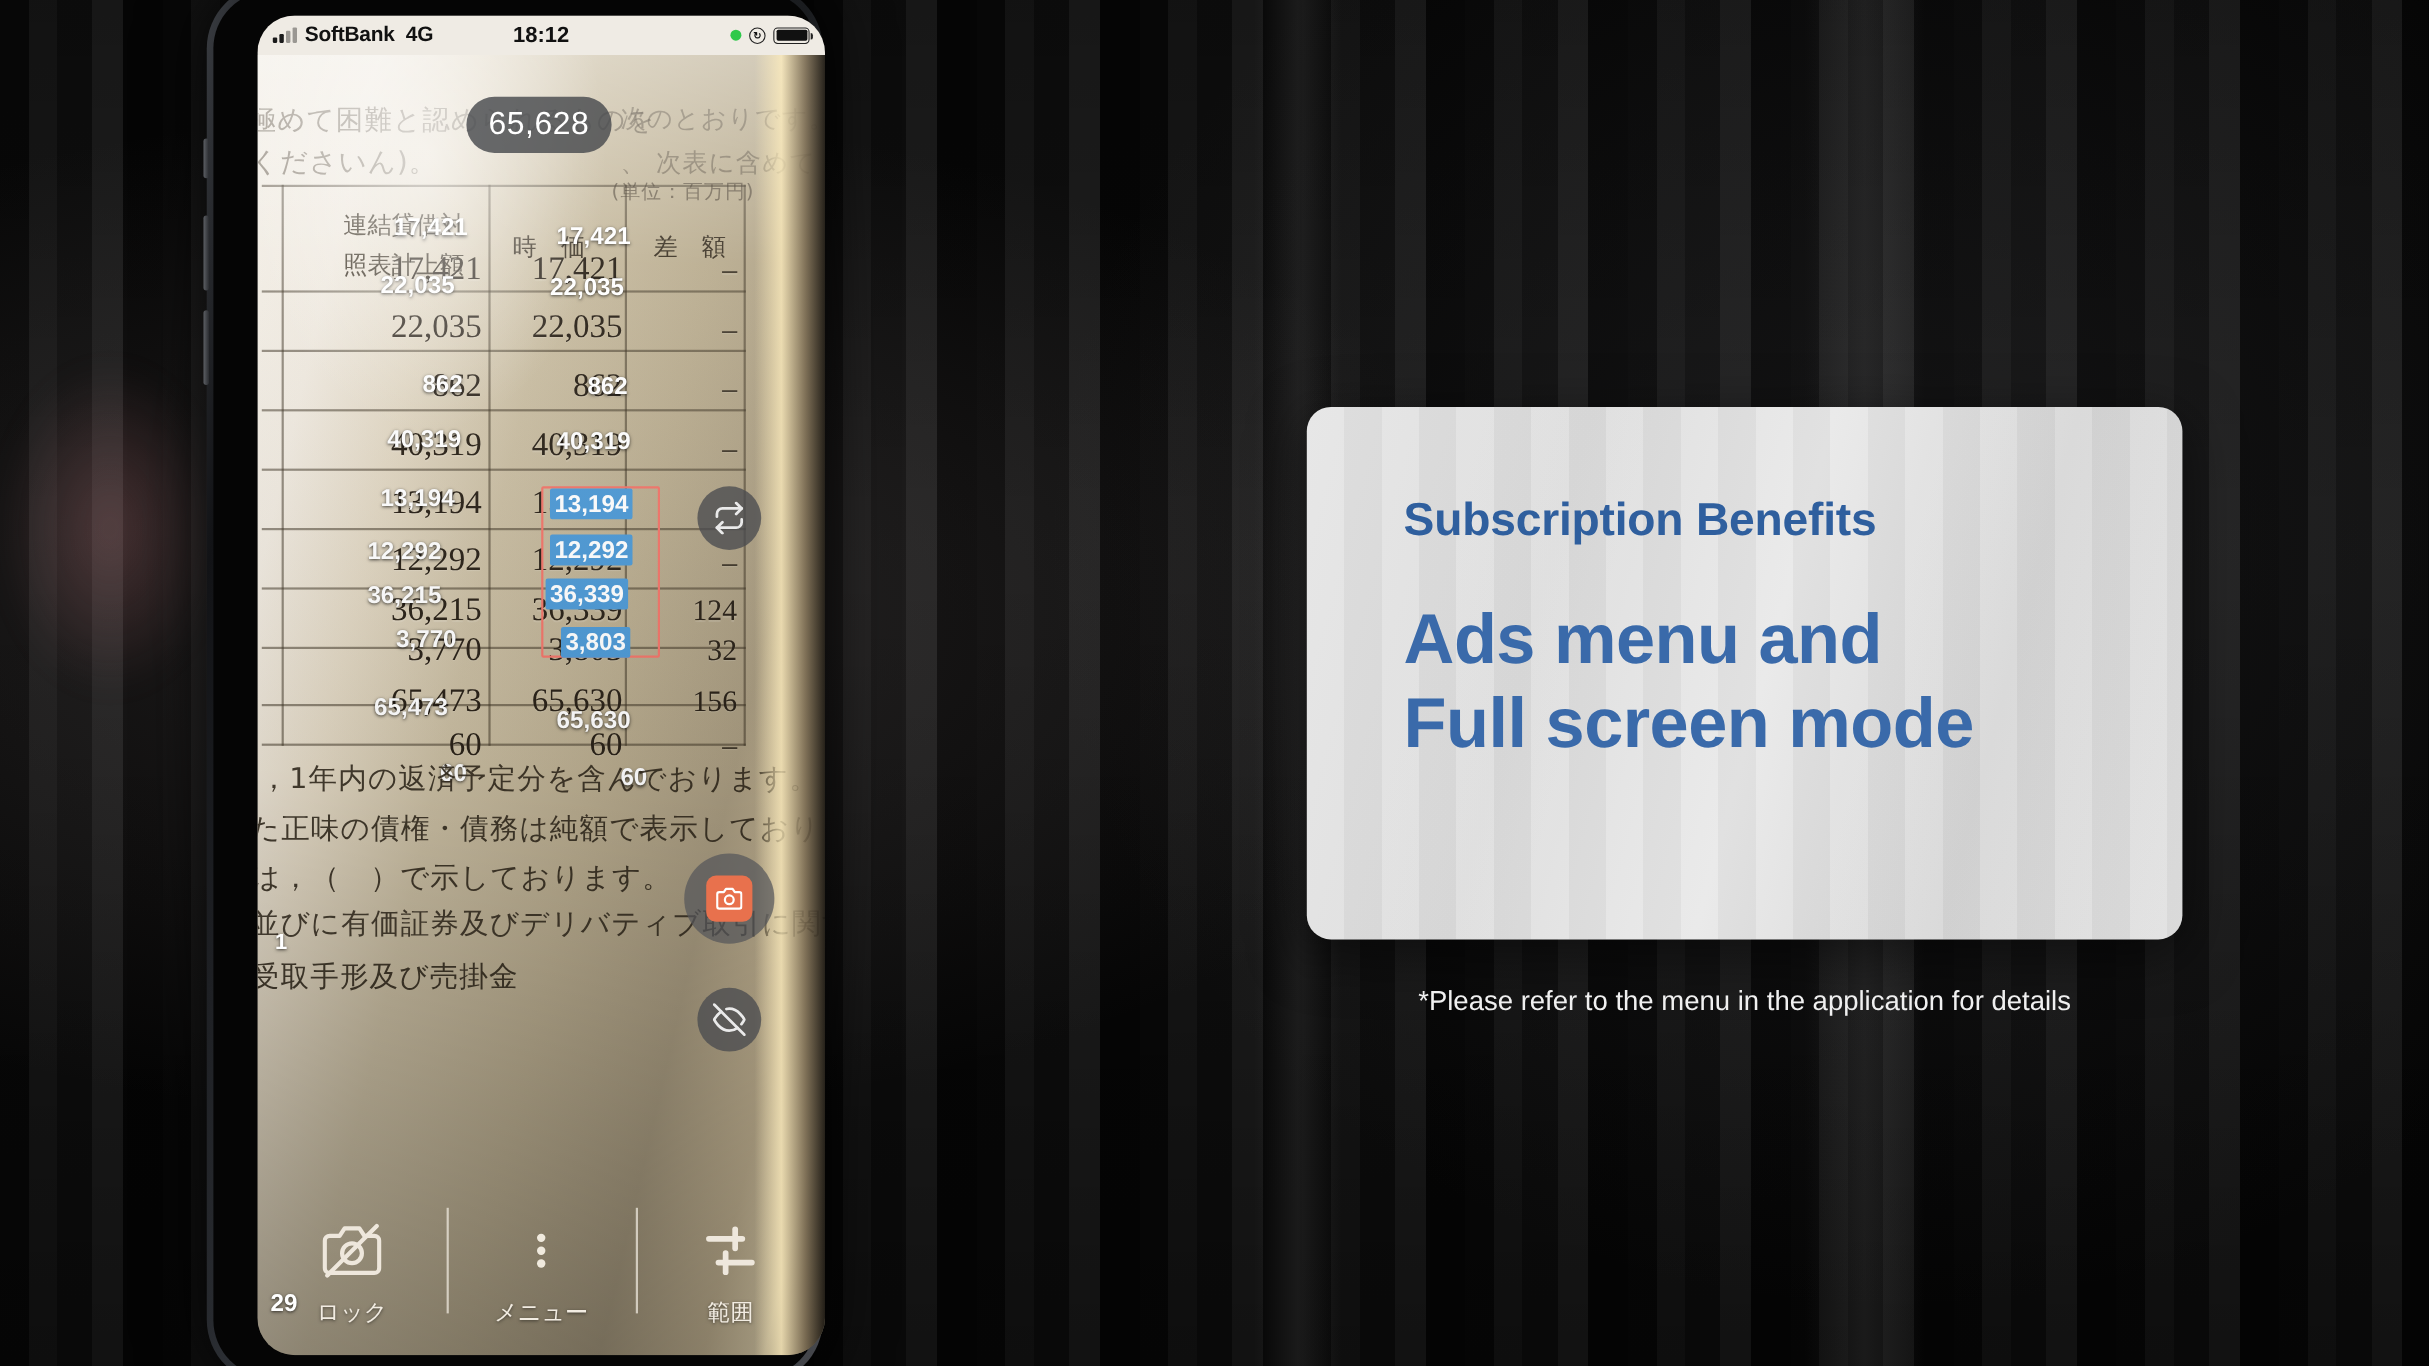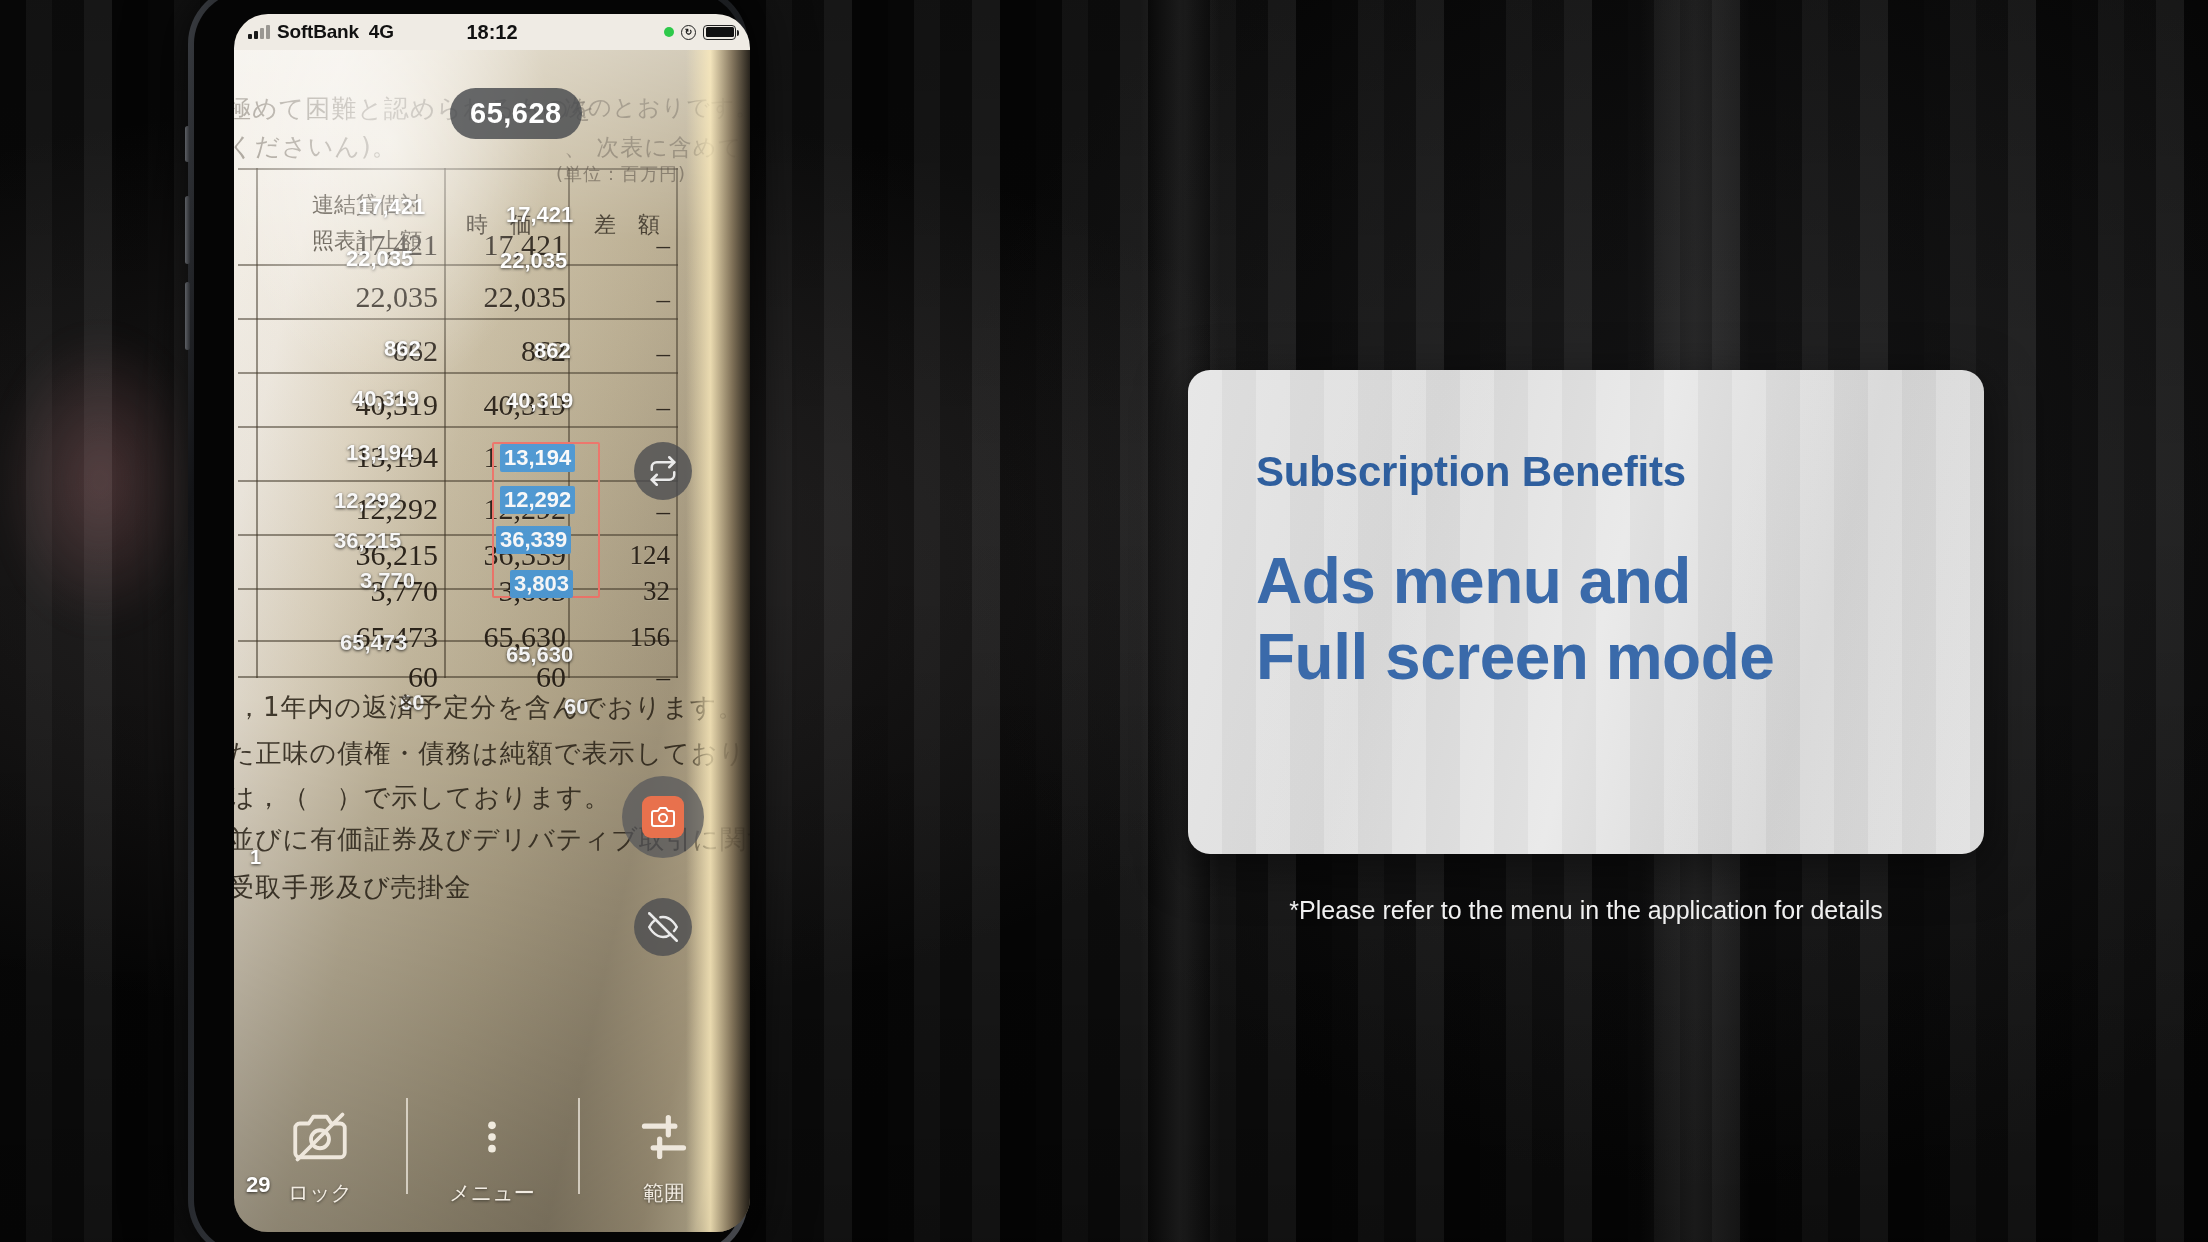--- a/index.html
+++ b/index.html
@@ -232,27 +232,27 @@
   }
   .sel-rect {
     position: absolute;
     border: 2px solid #f2756a;
     border-radius: 2px;
   }
 
   
   .total-pill {
     position: absolute;
-    left: 216px; top: 38px;
+    left: 190px; top: 38px;
     padding: 9px 20px;
     border-radius: 26px;
     background: rgba(72,74,78,0.82);
     color: #fff;
     font-size: 29px;
-    font-weight: 700;
+    font-weight: 400;
     letter-spacing: 0.5px;
     z-index: 25;
   }
 
   
   .fab {
     position: absolute;
     border-radius: 50%;
     background: rgba(74,76,80,0.78);
     display: flex; align-items: center; justify-content: center;
@@ -323,21 +323,21 @@
     background: linear-gradient(105deg, #e6e6e6 0%, #dedede 28%, #e9e9e9 52%, #d8d8d8 76%, #e2e2e2 100%);
     box-shadow: 0 12px 50px rgba(0,0,0,0.5);
     overflow: hidden;
   }
   .promo::after {
     content: "";
     position: absolute; inset: 0;
     background: repeating-linear-gradient(90deg, rgba(255,255,255,0.05) 0 34px, rgba(0,0,0,0.035) 34px 68px);
     pointer-events: none;
   }
-  .promo-inner { position: relative; z-index: 2; padding: 78px 0 0 68px; }
+  .promo-inner { position: relative; z-index: 2; padding: 78px 0 0 68px; margin-left: 20px; }
   .promo-sub {
     font-size: 42px;
     font-weight: 700;
     color: #2f5f9e;
     letter-spacing: -0.2px;
   }
   .promo-title {
     margin-top: 48px;
     font-size: 64px;
     font-weight: 700;

